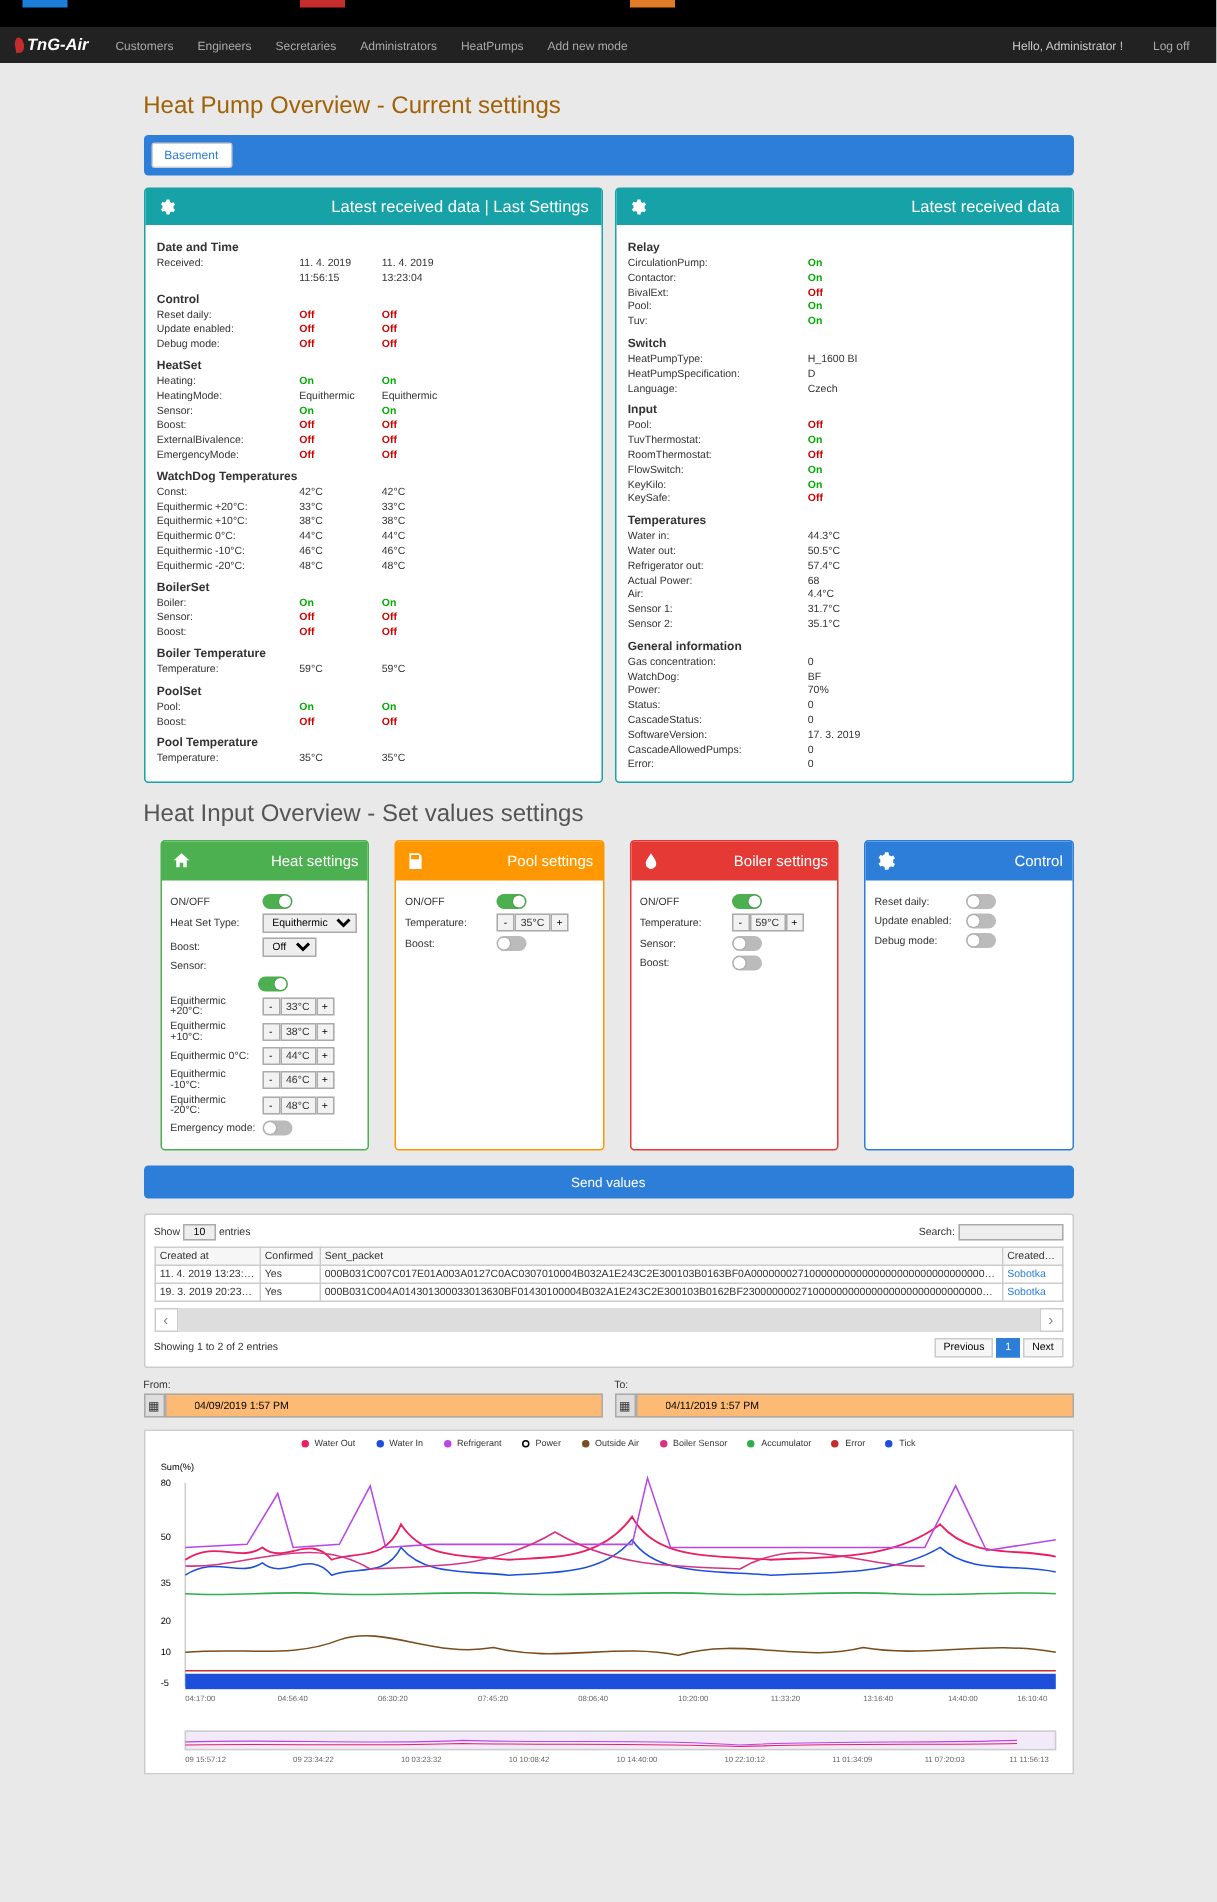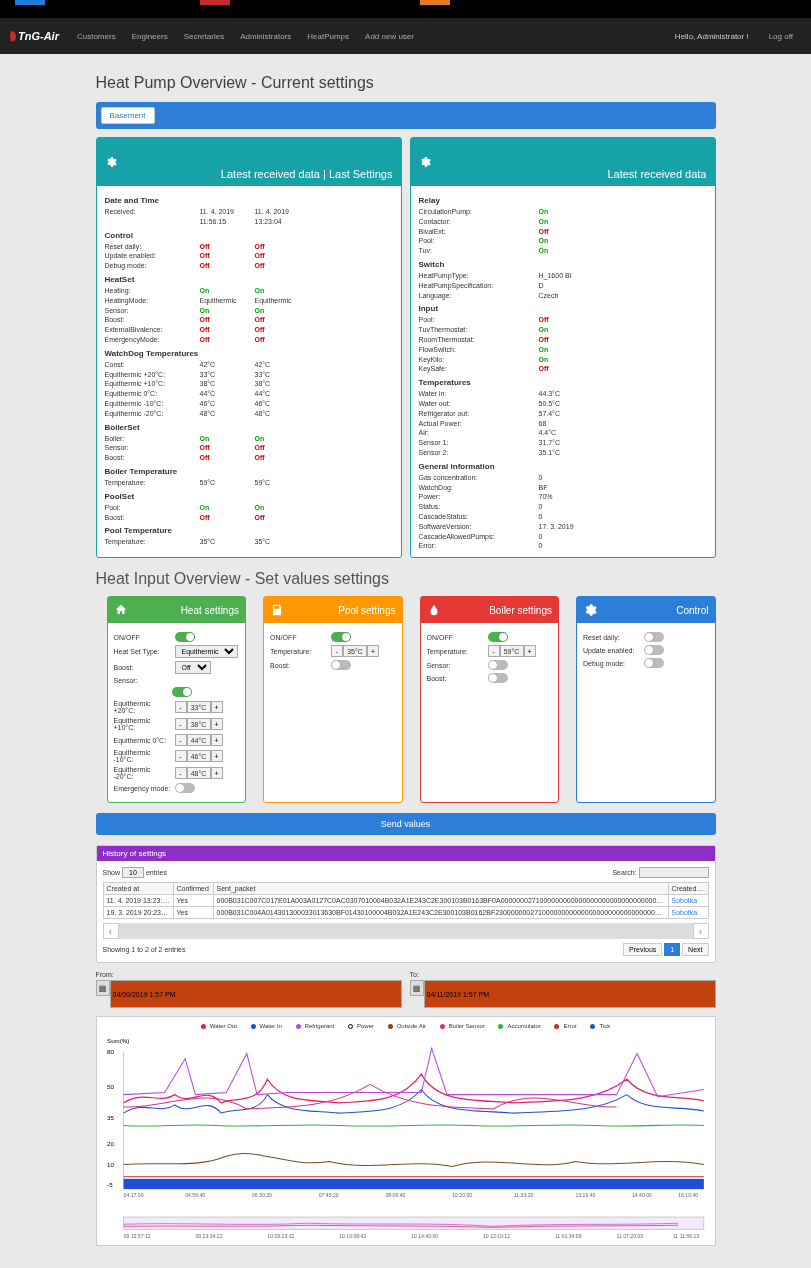--- a/index.html
+++ b/index.html
@@ -1,35 +1,35 @@
 <!DOCTYPE html>
 <html><head>
 <meta charset="utf-8">
 <style>
   * { box-sizing: border-box; }
   body { margin:0; padding:0; font-family: Arial, sans-serif; font-size:8px; background:#e9e9e9; color:#333; }
   .topbar { background:#000; color:#ccc; height:18px; width:100%; position:relative; font-size:7px; }
   .topbar .blue { position:absolute; left:15px; top:0; width:30px; height:5px; background:#1e7fdb; }
   .topbar .red  { position:absolute; left:200px; top:0; width:30px; height:5px; background:#c52d2d; }
   .topbar .orange { position:absolute; left:420px; top:0; width:30px; height:5px; background:#e27b28; }
-  .menubar { background:#222; color:#ccc; height:36px; display:flex; align-items:center; padding:0 10px; font-size:8px; }
+  .menubar { background:#222; color:#ccc; height:24px; display:flex; align-items:center; padding:0 10px; font-size:8px; }
   .logo { display:flex; align-items:center; margin-right:10px; }
   .logo .flame { width:6px; height:10px; background:#c52d2d; border-radius:50% 50% 50% 0; transform:rotate(-10deg); margin-right:2px; }
   .logo .lt { color:#fff; font-weight:bold; font-style:italic; font-size:11px; }
   .menubar a { color:#aaa; text-decoration:none; margin:0 8px; font-size:8px; }
   .menubar .right { margin-left:auto; display:flex; gap:12px; }
   .page { width:620px; margin:0 auto; padding:10px 0; }
-  h1.title { font-size:16px; font-weight:normal; color:#404040; margin:10px 0; }
+  h1.title { font-size:16px; font-weight:normal; color:#a16207; margin:10px 0; }
   .bluebar { background:#2d7ed8; border-radius:3px; padding:5px; margin-bottom:8px; }
   .bluebar button { background:#fff; border:1px solid #ccc; color:#2d7ed8; font-size:8px; padding:3px 8px; border-radius:2px; }
   .two-col { display:flex; gap:8px; }
   .panel { flex:1; border:1px solid #17a2a8; border-radius:3px; background:#fff; }
   .panel-header { background:#17a2a8; color:#fff; padding:6px 8px; display:flex; align-items:center; }
   .panel-header .gear { margin-right:auto; }
-  .panel-header .ptitle { font-size:11px;margin-top:24px; }
+  .panel-header .ptitle { font-size:11px; }
   .panel-body { padding:6px 8px; font-size:7px; }
   .section-head { font-weight:bold; font-size:8px; margin:4px 0 2px; color:#333; }
   .row { display:flex; line-height:1.4; }
   .row .lbl { flex:0 0 95px; }
   .row .v1 { flex:0 0 55px; }
   .row .v2 { flex:0 0 55px; }
   .row.wide .lbl { flex:0 0 120px; }
   .row.wide .v1 { flex:1; }
   .on { color:#0a0; font-weight:bold; }
   .off { color:#c00; font-weight:bold; }
@@ -70,21 +70,21 @@
   .scrollbar { display:flex; align-items:center; margin-top:4px; }
   .scrollbar .arrow { width:16px; height:16px; border:1px solid #ccc; display:flex; align-items:center; justify-content:center; font-size:10px; color:#888; }
   .scrollbar .track { flex:1; height:16px; background:#ddd; }
   .paging { display:flex; justify-content:space-between; align-items:center; margin-top:4px; }
   .paging .btns button { font-size:7px; border:1px solid #ccc; background:#f6f6f6; padding:2px 5px; }
   .paging .btns .active { background:#2d7ed8; color:#fff; border-color:#2d7ed8; }
   .daterow { display:flex; gap:8px; margin-top:8px; font-size:7px; }
   .daterow .df { flex:1; }
   .dateinput { display:flex; margin-top:2px; }
   .dateinput .cal { width:14px; height:16px; background:#ddd; border:1px solid #aaa; display:flex; align-items:center; justify-content:center; font-size:8px; }
-  .dateinput input { flex:1; height:28px; border:1px solid #aaa; padding:0 2px; font-size:7px; background:#c2410c; }
+  .dateinput input { flex:1; height:16px; border:1px solid #aaa; padding:0 19px; font-size:7px; background:#fdba74; }
   .chartbox { border:1px solid #ccc; background:#fff; margin-top:8px; padding:6px; }
   .legend { text-align:center; font-size:6px; margin-bottom:4px; }
   .legend span { margin:0 3px; display:inline-block; }
   .legend .dot { width:5px; height:5px; border-radius:50%; display:inline-block; vertical-align:middle; margin-right:1px; }
   svg { display:block; }
   .gear-svg { width:12px; height:12px; fill:#fff; }
   .icon-svg { width:14px; height:14px; fill:#fff; }
 </style>
 </head>
 <body>
@@ -98,21 +98,21 @@
 <div class="menubar">
   <div class="logo">
     <span class="flame"></span>
     <span class="lt">TnG-Air</span>
   </div>
   <a href="#">Customers</a>
   <a href="#">Engineers</a>
   <a href="#">Secretaries</a>
   <a href="#">Administrators</a>
   <a href="#">HeatPumps</a>
-  <a href="#">Add new user</a>
+  <a href="#">Add new mode</a>
   <div class="right">
     <span>Hello, Administrator !</span>
     <a href="#">Log off</a>
   </div>
 </div>
 
 <div class="page">
   <h1 class="title">Heat Pump Overview - Current settings</h1>
 
   <div class="bluebar">
@@ -567,21 +567,20 @@
             <span class="toggle off"></span>
           </div>
       </div>
     </div>
   </div>
 
   <button class="sendbtn">Send values</button>
 
   
   <div class="history">
-    <div class="hist-head">History of settings</div>
     <div class="hist-body">
       <div class="show-entries">
         <div>
           <span>Show</span>
           <input type="text" value="10" style="">
           <span>entries</span>
         </div>
         <div class="srch">
           <span>Search:</span>
           <input type="text" style="">

